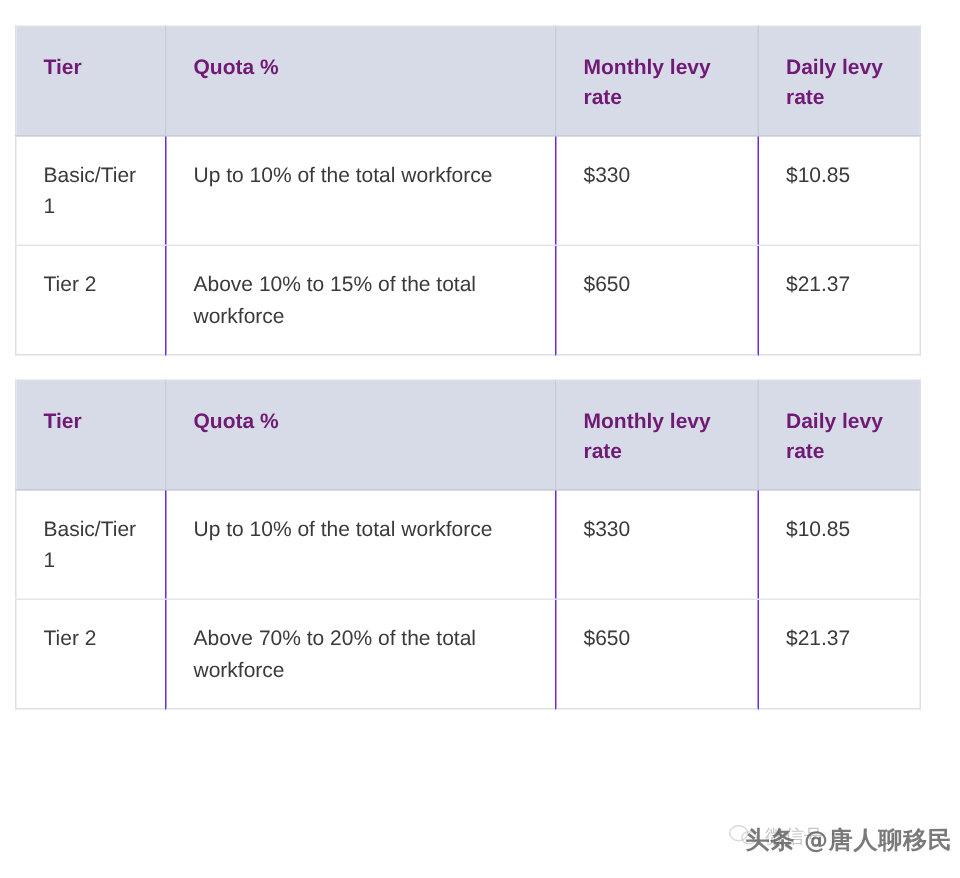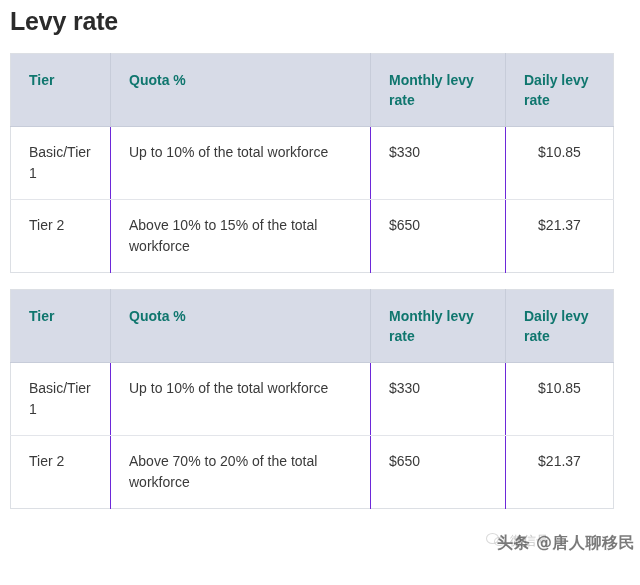--- a/index.html
+++ b/index.html
@@ -57,21 +57,21 @@
   .levy-table.t1 { margin-top: 17px; }
   .levy-table.t2 { margin-top: 16px; }
 
   .levy-table col.c-tier    { width: 100px; }
   .levy-table col.c-quota   { width: 260px; }
   .levy-table col.c-monthly { width: 135px; }
   .levy-table col.c-daily   { width: 108px; }
 
   .levy-table thead th {
     background: #d7dbe7;
-    color: #0f766e;
+    color: #701a75;
     font-weight: bold;
     text-align: left;
     vertical-align: top;
     padding: 16px 18px 16px 18px;
     line-height: 20px;
     height: 67px;
     box-sizing: border-box;
     border-right: 1px solid #c7ccd9;
     border-bottom: 1px solid #c7ccd9;
   }
@@ -81,21 +81,21 @@
     vertical-align: top;
     text-align: left;
     padding: 15px 18px 15px 18px;
     line-height: 21px;
     color: #3a3a3a;
     border-right: 1px solid #6d28d9;
     border-bottom: 1px solid #e3e5ea;
     height: 67px;
     box-sizing: border-box;
   }
-  .levy-table tbody td:last-child { border-right: none; text-align: center; }
+  .levy-table tbody td:last-child { border-right: none; }
   .levy-table tbody tr:last-child td { border-bottom: none; margin-top: 23px; }
 
   .cell-tier { white-space: normal; }
 
   
   .wm {
     position: absolute;
     pointer-events: none;
     white-space: nowrap;
     font-family: "DejaVu Sans", sans-serif;
@@ -133,21 +133,20 @@
     font-weight: bold;
     color: rgba(70,70,70,0.72);
     letter-spacing: 0.5px;
   }
 </style>
 </head>
 <body>
 
 <div class="page">
 
-  <h1 class="page-title">Levy rate</h1>
 
 
   <table class="levy-table t1">
     <colgroup>
       <col class="c-tier">
         <col class="c-quota">
         <col class="c-monthly">
         <col class="c-daily">
     </colgroup>
     <thead>

